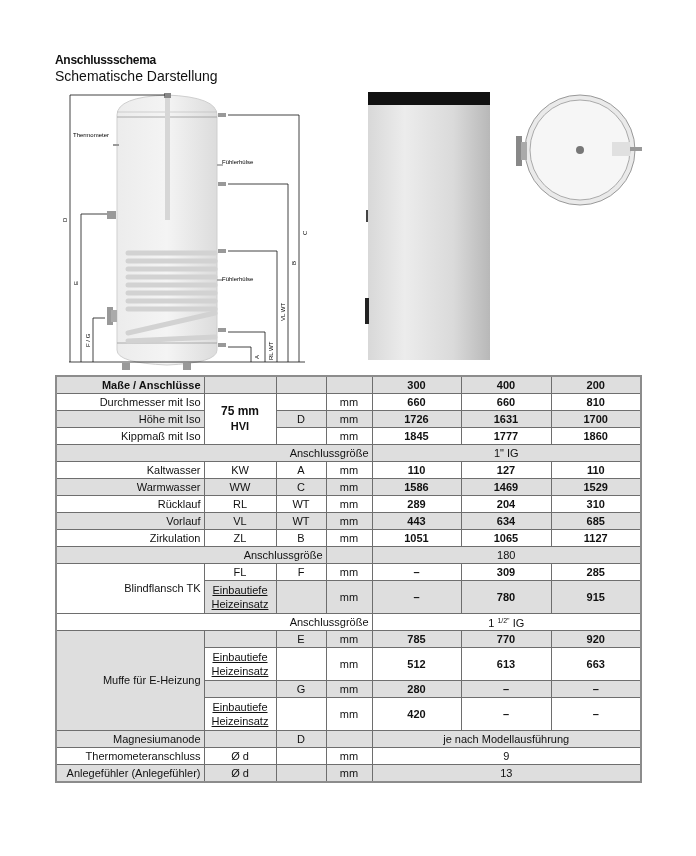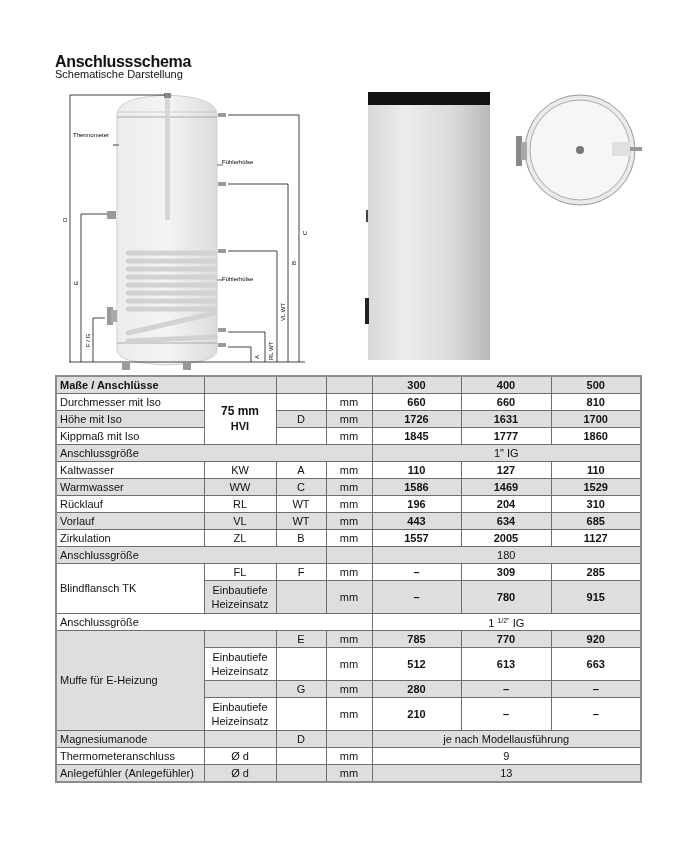--- a/index.html
+++ b/index.html
@@ -1,40 +1,40 @@
 <!DOCTYPE html>
 <html><head>
 <meta charset="utf-8">
 <style>
   html, body { margin: 0; padding: 0; background: #ffffff; }
   body {
     width: 696px; height: 856px; position: relative; overflow: hidden;
     font-family: "Liberation Sans", "DejaVu Sans", sans-serif; color: #111;
   }
-  .title { position: absolute; left: 55px; top: 53px; font-size: 16px; font-weight: bold; letter-spacing: -0.3px; }
-  .subtitle { position: absolute; left: 55px; top: 68px; font-size: 11px; }
+  .title { position: absolute; left: 55px; top: 53px; font-size: 12px; font-weight: bold; letter-spacing: -0.3px; }
+  .subtitle { position: absolute; left: 55px; top: 68px; font-size: 14px; }
   .diagram { position: absolute; left: 55px; top: 85px; }
   .side-view { position: absolute; left: 365px; top: 92px; }
   .top-view { position: absolute; left: 512px; top: 94px; }
 
   table.spec {
     position: absolute; left: 55px; top: 375px;
     border-collapse: collapse; font-size: 11px; table-layout: fixed;
     border: 2px solid #8c8c8c;
   }
   table.spec td {
     border: 1px solid #6e6e6e; padding: 0 3px; height: 16px; line-height: 13px;
     text-align: center; white-space: nowrap; overflow: hidden;
   }
-  table.spec td.l { text-align: left; }
+  table.spec td.l { text-align: right; }
   table.spec td.b { font-weight: bold; }
   table.spec .g { background: #dedede; }
   table.spec .w { background: #ffffff; margin-top: 14px; }
   table.spec td.tall { height: 32px; }
-  table.spec td.wrap { white-space: normal; line-height: 14px; }
+  table.spec td.wrap { white-space: normal; line-height: 14px; text-decoration: underline; }
   .sup { font-size: 7px; vertical-align: 4px; }
 </style>
 </head>
 <body>
 
 <div class="title">Anschlussschema</div>
 <div class="subtitle">Schematische Darstellung</div>
 
 <svg class="diagram" width="260" height="285" viewBox="0 0 260 285">
   <defs>
@@ -143,21 +143,21 @@
       <col style="width:90px">
   </colgroup>
   <tbody>
       <tr class="g">
     <td class="l b">Maße / Anschlüsse</td>
     <td></td>
         <td></td>
         <td></td>
     <td class="b">300</td>
     <td class="b">400</td>
-    <td class="b">500</td>
+    <td class="b">200</td>
   </tr>
   <tr class="w">
     <td class="l">Durchmesser mit Iso</td>
     <td rowspan="3" class="b w" style="line-height:15px">
       <div style="font-size:12px">75 mm</div>
       <div>HVI</div>
     </td>
     <td></td>
     <td>mm</td>
     <td class="b">660</td>
@@ -200,40 +200,40 @@
     <td>mm</td>
     <td class="b">1586</td>
     <td class="b">1469</td>
     <td class="b">1529</td>
   </tr>
   <tr class="w">
     <td class="l">Rücklauf</td>
     <td>RL</td>
     <td>WT</td>
     <td>mm</td>
-    <td class="b">196</td>
+    <td class="b">289</td>
     <td class="b">204</td>
     <td class="b">310</td>
   </tr>
   <tr class="g">
     <td class="l">Vorlauf</td>
     <td>VL</td>
     <td>WT</td>
     <td>mm</td>
     <td class="b">443</td>
     <td class="b">634</td>
     <td class="b">685</td>
   </tr>
   <tr class="w">
     <td class="l">Zirkulation</td>
     <td>ZL</td>
     <td>B</td>
     <td>mm</td>
-    <td class="b">1557</td>
-    <td class="b">2005</td>
+    <td class="b">1051</td>
+    <td class="b">1065</td>
     <td class="b">1127</td>
   </tr>
   <tr class="g">
     <td colspan="3" class="l">Anschlussgröße</td>
     <td></td>
     <td colspan="3">180</td>
   </tr>
   <tr>
     <td rowspan="2" class="l w">Blindflansch TK</td>
     <td class="w">FL</td>
@@ -286,21 +286,21 @@
     <td class="b">–</td>
     <td class="b">–</td>
   </tr>
   <tr class="w">
     <td class="tall wrap">
           <div>Einbautiefe</div>
           <div>Heizeinsatz</div>
         </td>
     <td></td>
     <td>mm</td>
-    <td class="b">210</td>
+    <td class="b">420</td>
     <td class="b">–</td>
     <td class="b">–</td>
   </tr>
   <tr class="g">
     <td class="l">Magnesiumanode</td>
     <td></td>
     <td>D</td>
     <td></td>
     <td colspan="3">je nach Modellausführung</td>
   </tr>

